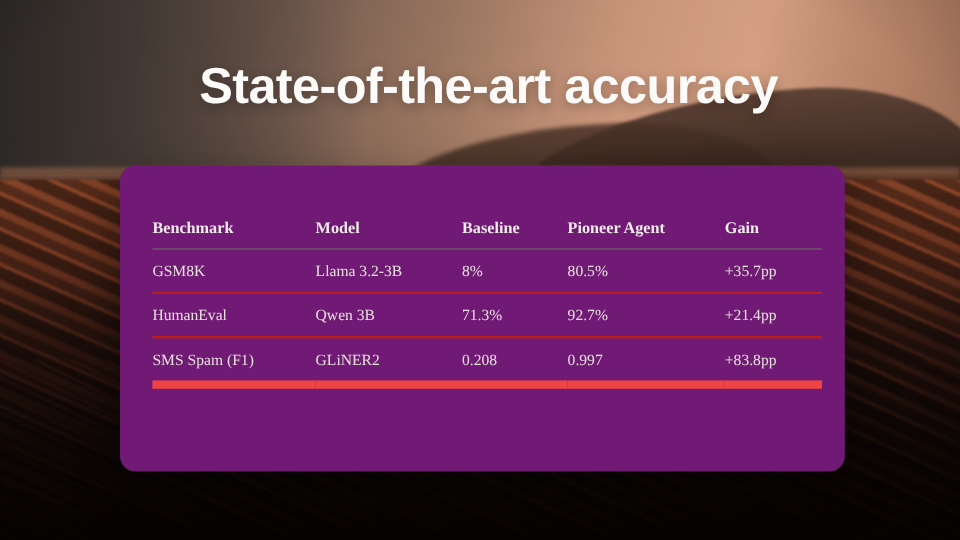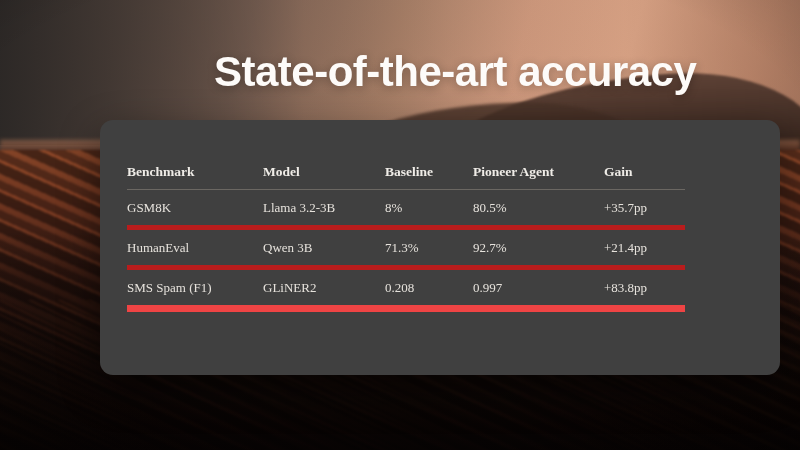--- a/index.html
+++ b/index.html
@@ -130,31 +130,30 @@
   .title {
     position: absolute;
     left: 166px;
     top: 48px;
     font-size: 42px;
     font-weight: 600;
     letter-spacing: -0.5px;
     color: #fdfbf9;
     text-shadow: 0 2px 10px rgba(0,0,0,0.28);
     white-space: nowrap;
-    margin-left: 48px;
   }
 
   
   .card {
     position: absolute;
     left: 100px;
-    top: 120px;
-    width: 680px;
+    top: 138px;
+    width: 604px;
     height: 255px;
-    background: #404040;
+    background: #701a75;
     border-radius: 13px;
     box-shadow: 0 14px 40px rgba(0,0,0,0.45);
     overflow: hidden;
   }
 
   table.bench {
     position: absolute;
     left: 27px;
     top: 44px;
     width: 558px;
@@ -169,21 +168,21 @@
     padding: 0 0 9px 0;
     border-bottom: 1px solid #6b6762;
     white-space: nowrap;
   }
   table.bench td {
     text-align: left;
     font-size: 13px;
     font-weight: normal;
     color: #e6e2dc;
     padding: 10px 0 9px 0;
-    border-bottom: 5px solid #b91c1c;
+    border-bottom: 2px solid #b91c1c;
     white-space: nowrap;
   }
   table.bench tr:last-child td { border-bottom: 7px solid #ef4444; }
 
   col.c-benchmark { width: 136px; }
   col.c-model     { width: 122px; }
   col.c-baseline  { width: 88px; }
   col.c-pioneer   { width: 131px; }
   col.c-gain      { width: 81px; }
 </style>

